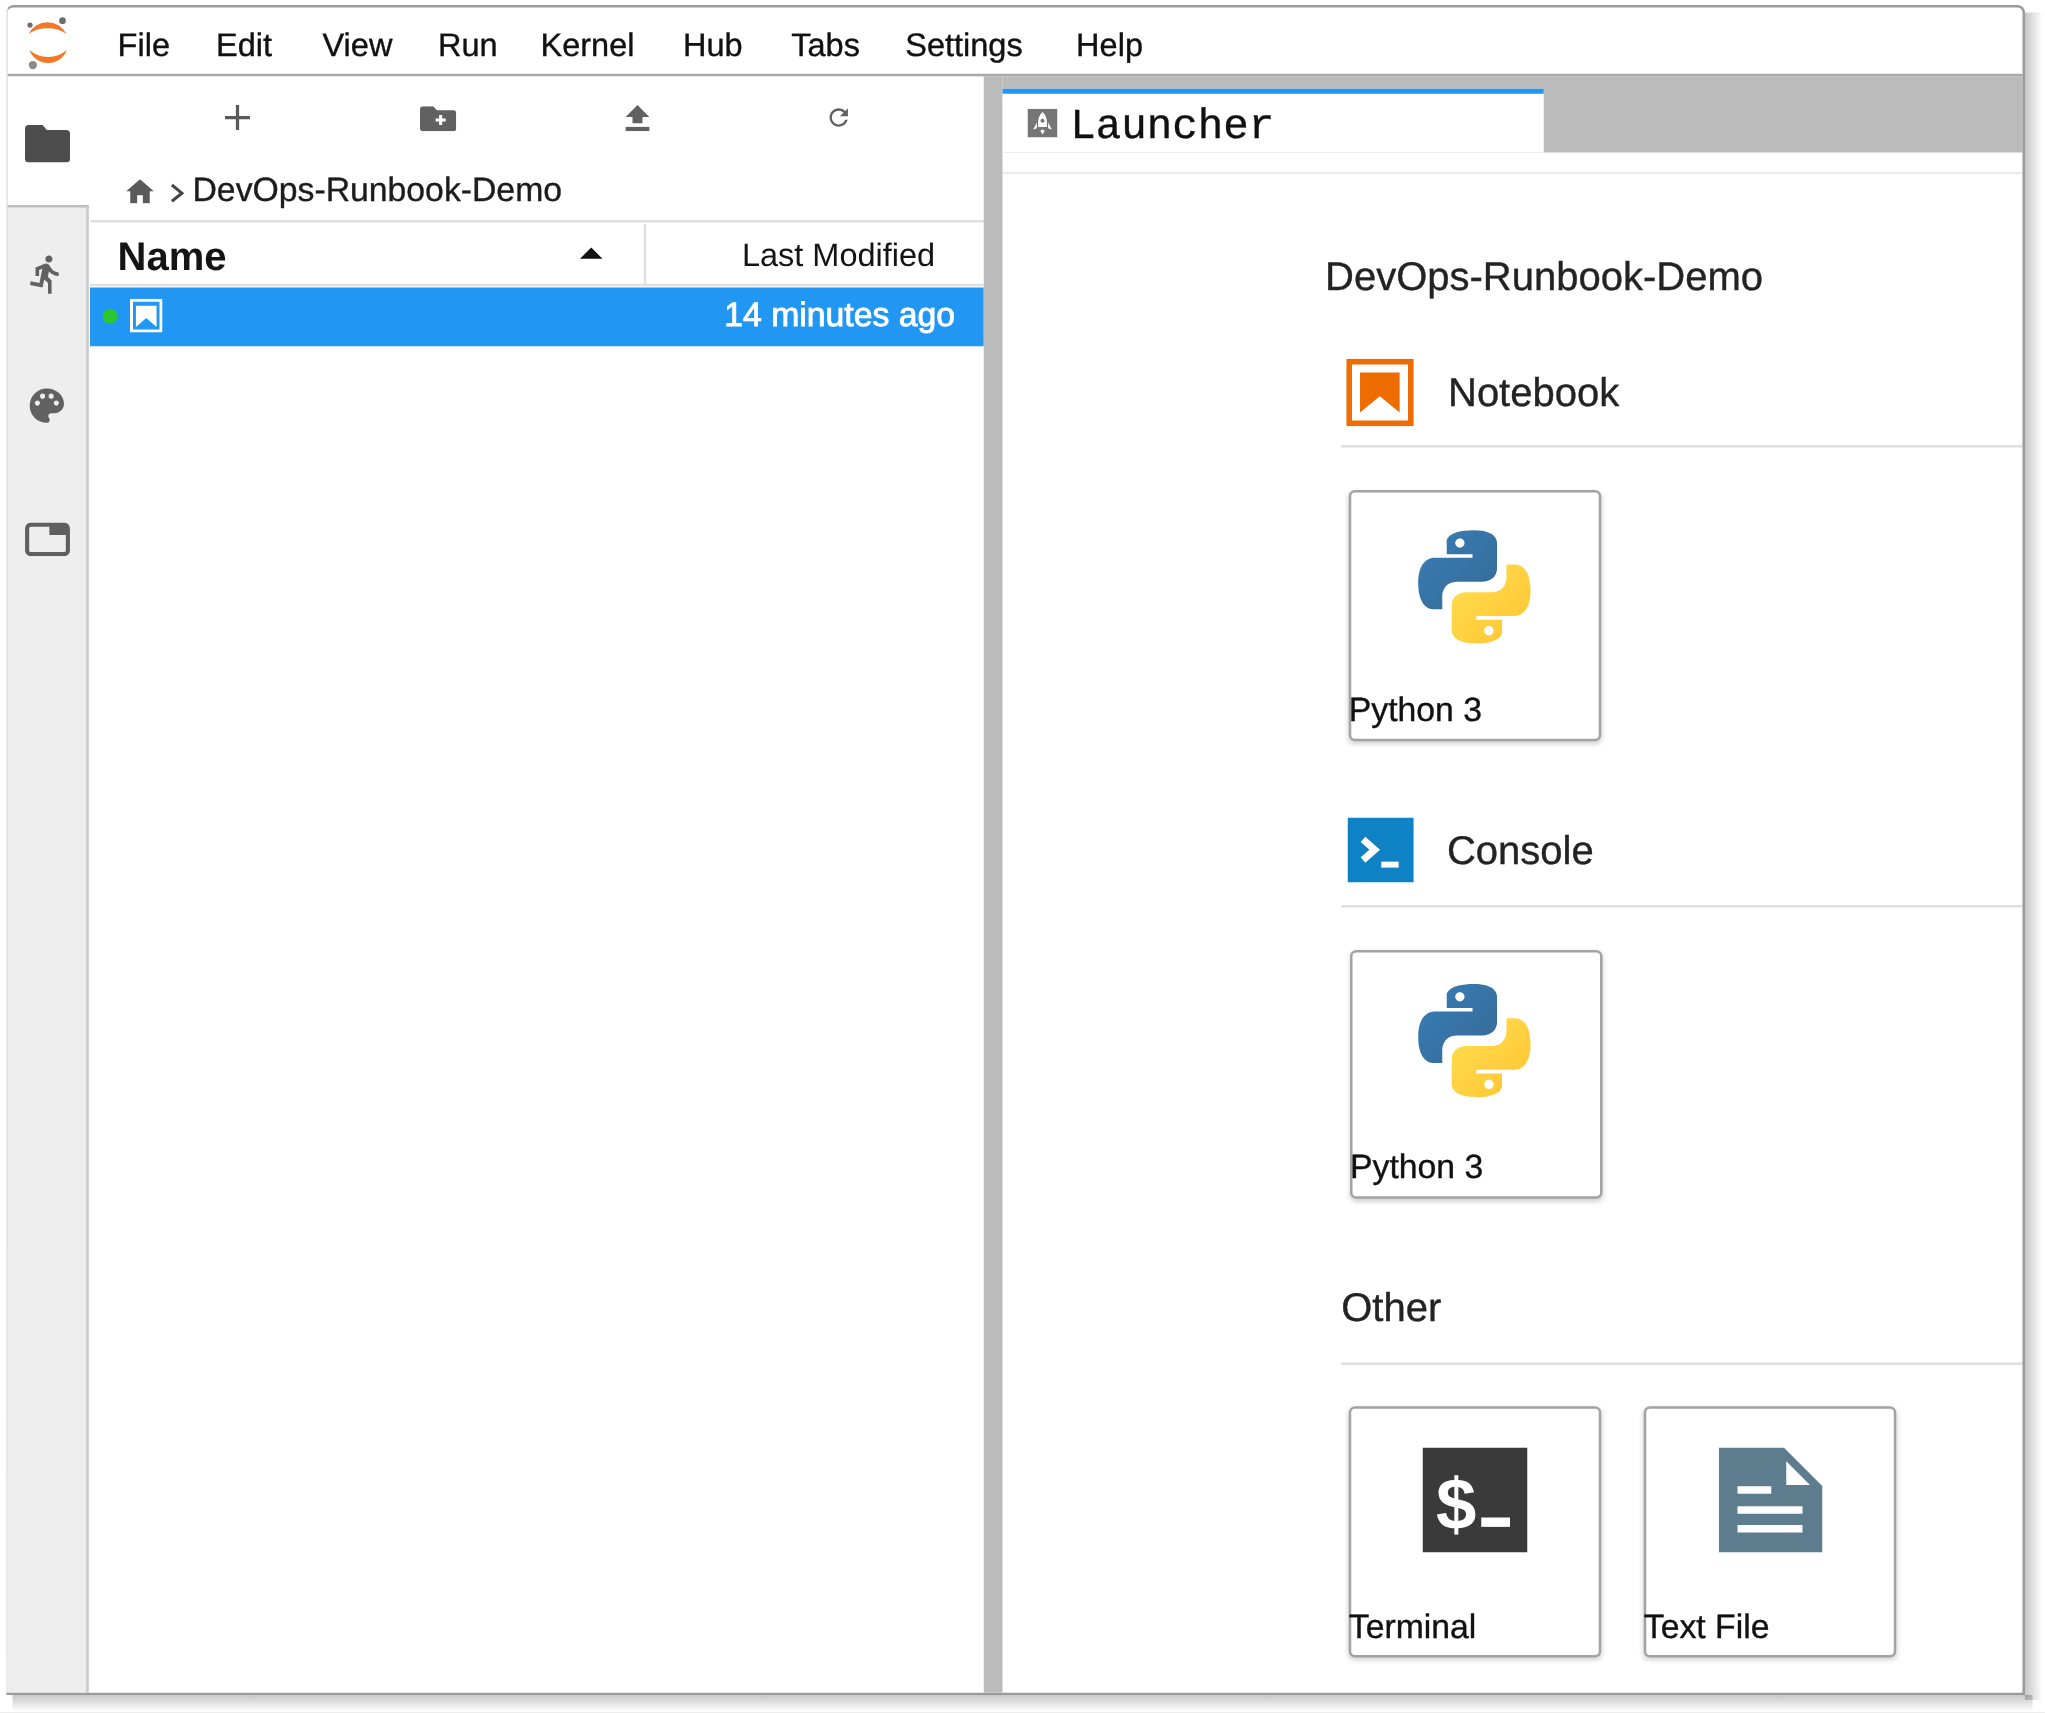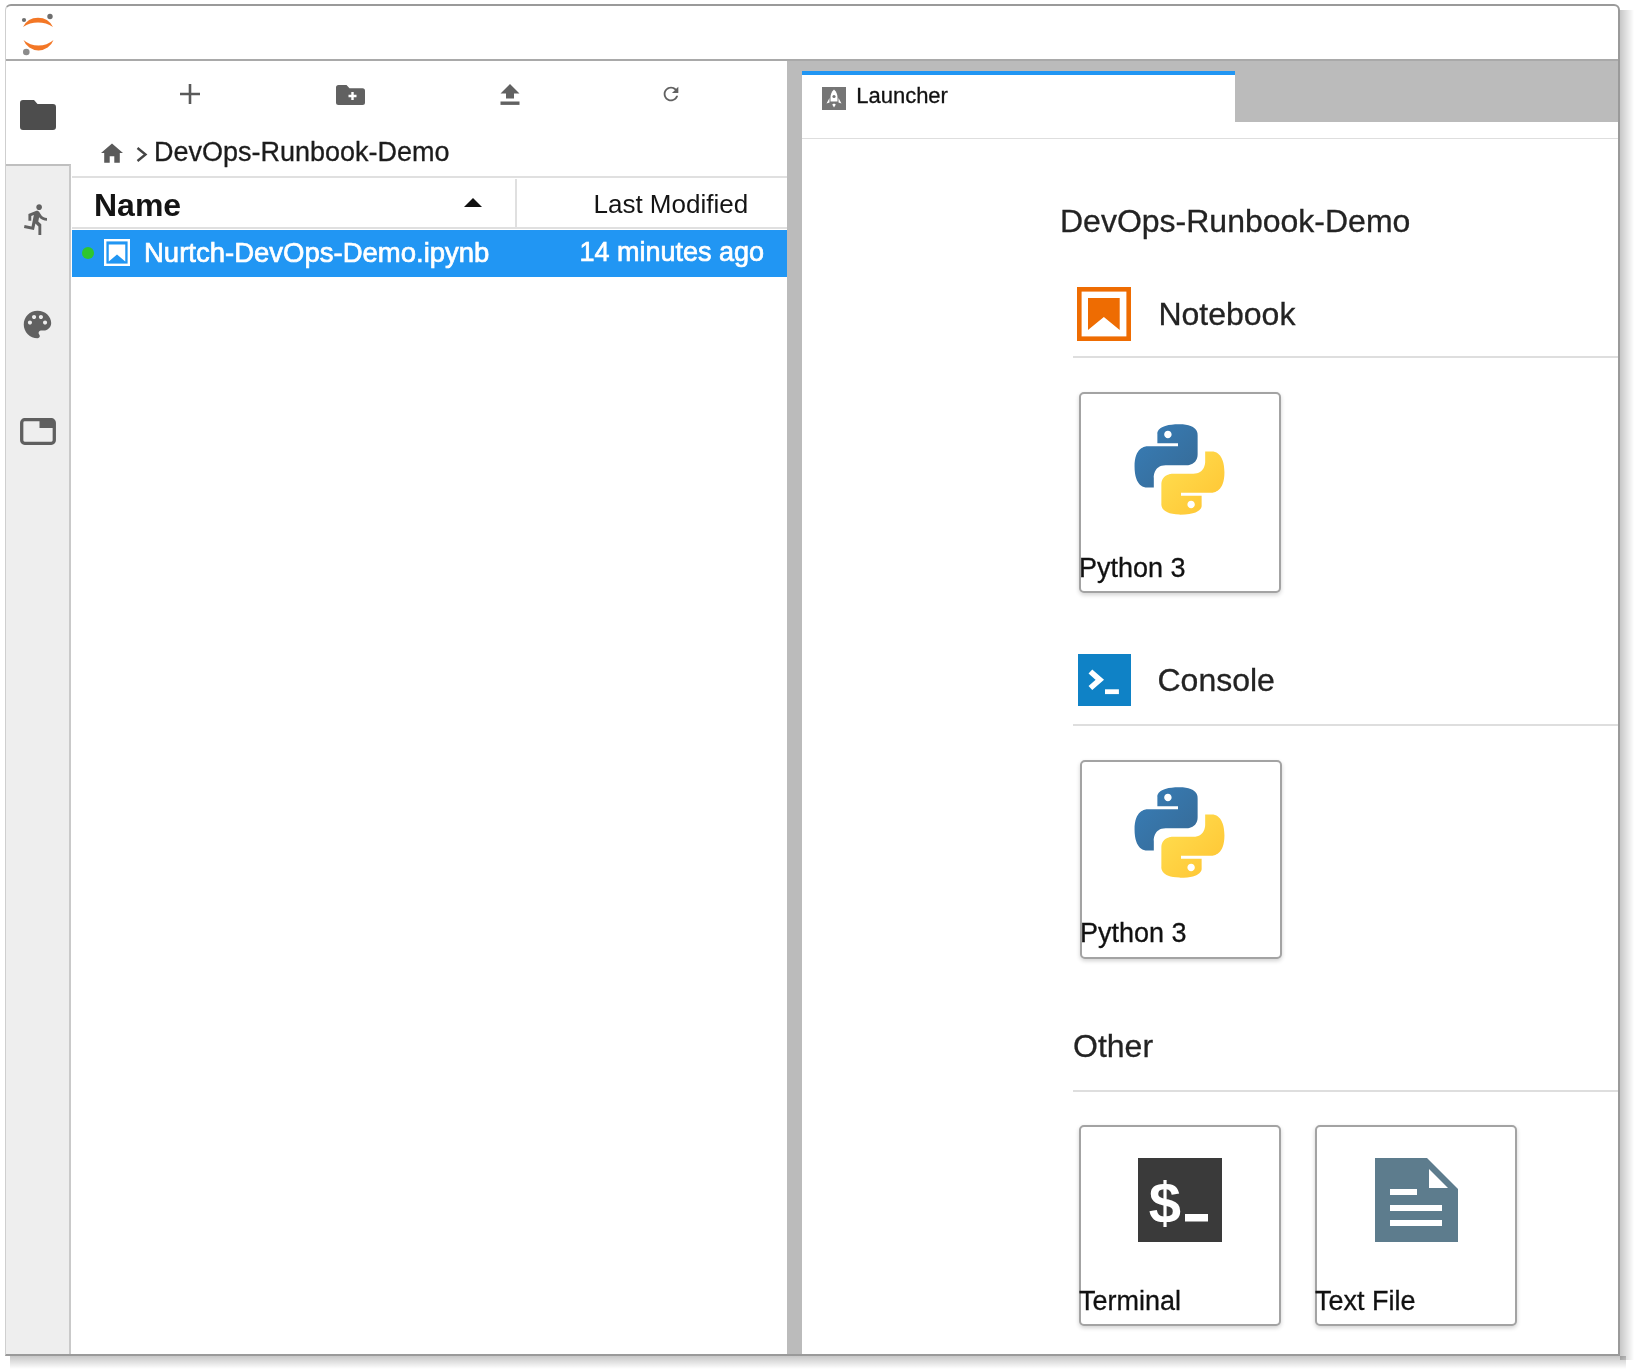--- a/index.html
+++ b/index.html
@@ -44,20 +44,31 @@
 .card { width:202px; height:201px; background:#fff; border:2px solid #a3a3a3; border-radius:5px;
   box-shadow:0 2px 4px rgba(0,0,0,0.18); }
 .cardlabel { font-size:27px; color:#111; text-align:left; -webkit-text-stroke:0.3px #111; }
 .secttext { font-size:32px; color:#232323; -webkit-text-stroke:0.3px #232323; }
 </style>
 </head>
 <body>
 <div class="page">
 
   <div class="abs menubar"></div>
+  <div class="abs" style="left:0px;top:6px;width:1000px;height:53px;">
+    <span class="menuitem" style="left:94.1px;">File</span>
+    <span class="menuitem" style="left:172.8px;">Edit</span>
+    <span class="menuitem" style="left:258px;">View</span>
+    <span class="menuitem" style="left:350.4px;">Run</span>
+    <span class="menuitem" style="left:432.4px;">Kernel</span>
+    <span class="menuitem" style="left:546.4px;">Hub</span>
+    <span class="menuitem" style="left:633px;">Tabs</span>
+    <span class="menuitem" style="left:724.2px;">Settings</span>
+    <span class="menuitem" style="left:860.9px;">Help</span>
+  </div>
 
   <svg class="abs" style="left:16px;top:10px;" width="46" height="50" viewBox="0 0 46 50">
     <path fill="#f37726" d="M7 17 A16.8 16.8 0 0 1 37 17 A27.8 27.8 0 0 0 7 17 Z"></path>
     <path fill="#f37726" d="M7.5 30 A22.9 22.9 0 0 0 37.5 30 A16.0 16.0 0 0 1 7.5 30 Z"></path>
     <circle cx="8" cy="10" r="2.1" fill="#6e6e6e"></circle>
     <circle cx="34" cy="6.5" r="2.7" fill="#6e6e6e"></circle>
     <circle cx="10.3" cy="42" r="3.3" fill="#8b8b8b"></circle>
   </svg>
 
   <div class="abs sidegrey"></div>
@@ -108,36 +119,35 @@
   <span class="abs" style="left:593.5px;top:188.5px;font-size:26px;font-weight:normal;color:#141414;">Last Modified</span>
   <div class="abs col-line"></div>
   <div class="abs hdr-line"></div>
 
   <div class="abs bluerow"></div>
   <div class="abs greendot"></div>
   <svg class="abs" style="left:103.5px;top:238.5px;" width="26" height="27" viewBox="0 0 26 27">
     <rect x="1.2" y="1.2" width="23.6" height="24.6" fill="none" stroke="#fff" stroke-width="2.4"></rect>
     <path fill="#fff" d="M4.75 5.5 H21.25 V22.5 L13 15.4 L4.75 22.5 Z"></path>
   </svg>
-  <span class="abs" style="left:144px;top:236.5px;font-size:27.5px;color:#fff;-webkit-text-stroke:0.7px #fff;">Nurtch-DevOps-Demo.ipynb</span>
   <div class="abs" style="left:560px;top:237px;width:204px;text-align:right;font-size:27px;color:#fff;-webkit-text-stroke:0.7px #fff;">14 minutes ago</div>
 
   <div class="abs splitter"></div>
   <div class="abs tabbar"></div>
   <div class="abs tab"></div>
   <div class="abs tabline"></div>
 
   <svg class="abs" style="left:822px;top:87px;" width="24" height="23" viewBox="0 0 24 23">
     <rect width="24" height="23" fill="#757575"></rect>
     <path fill="#fff" d="M12 2.5 C14.5 4.5 15.5 8 15.5 10.5 L15.5 14.5 H8.5 L8.5 10.5 C8.5 8 9.5 4.5 12 2.5 Z"></path>
     <circle cx="12" cy="9.5" r="1.6" fill="#757575"></circle>
     <path fill="#fff" d="M7.5 11 L4.5 16.5 L7.5 15.5 Z M16.5 11 L19.5 16.5 L16.5 15.5 Z"></path>
     <path fill="#fff" d="M12 16.5 L13.8 17.5 L12 20.5 L10.2 17.5 Z"></path>
   </svg>
-  <span class="abs" style="left:856.2px;top:83px;font-size:22px;color:#111;-webkit-text-stroke:0.3px #111;">Launcher</span>
+  <span class="abs" style="left:856.2px;top:83px;font-size:34px;color:#111;font-family:Liberation Mono, monospace;-webkit-text-stroke:0.3px #111;">Launcher</span>
 
   <span class="abs" style="left:1060px;top:203px;font-size:32px;color:#232323;-webkit-text-stroke:0.3px #232323;">DevOps-Runbook-Demo</span>
 
   <svg class="abs" style="left:1077px;top:287px;" width="54" height="54" viewBox="0 0 54 54">
     <rect x="2.3" y="2.3" width="49.4" height="49.4" fill="#fff" stroke="#ee6c02" stroke-width="4.6"></rect>
     <path fill="#ee6c02" d="M11 11 H42.7 V43 L26.85 30 L11 43 Z"></path>
   </svg>
   <span class="abs secttext" style="left:1158.4px;top:296px;">Notebook</span>
   <div class="abs rule" style="left:1073px;top:356px;width:545px;"></div>
   <div class="abs card" style="left:1079px;top:392px;"></div>

